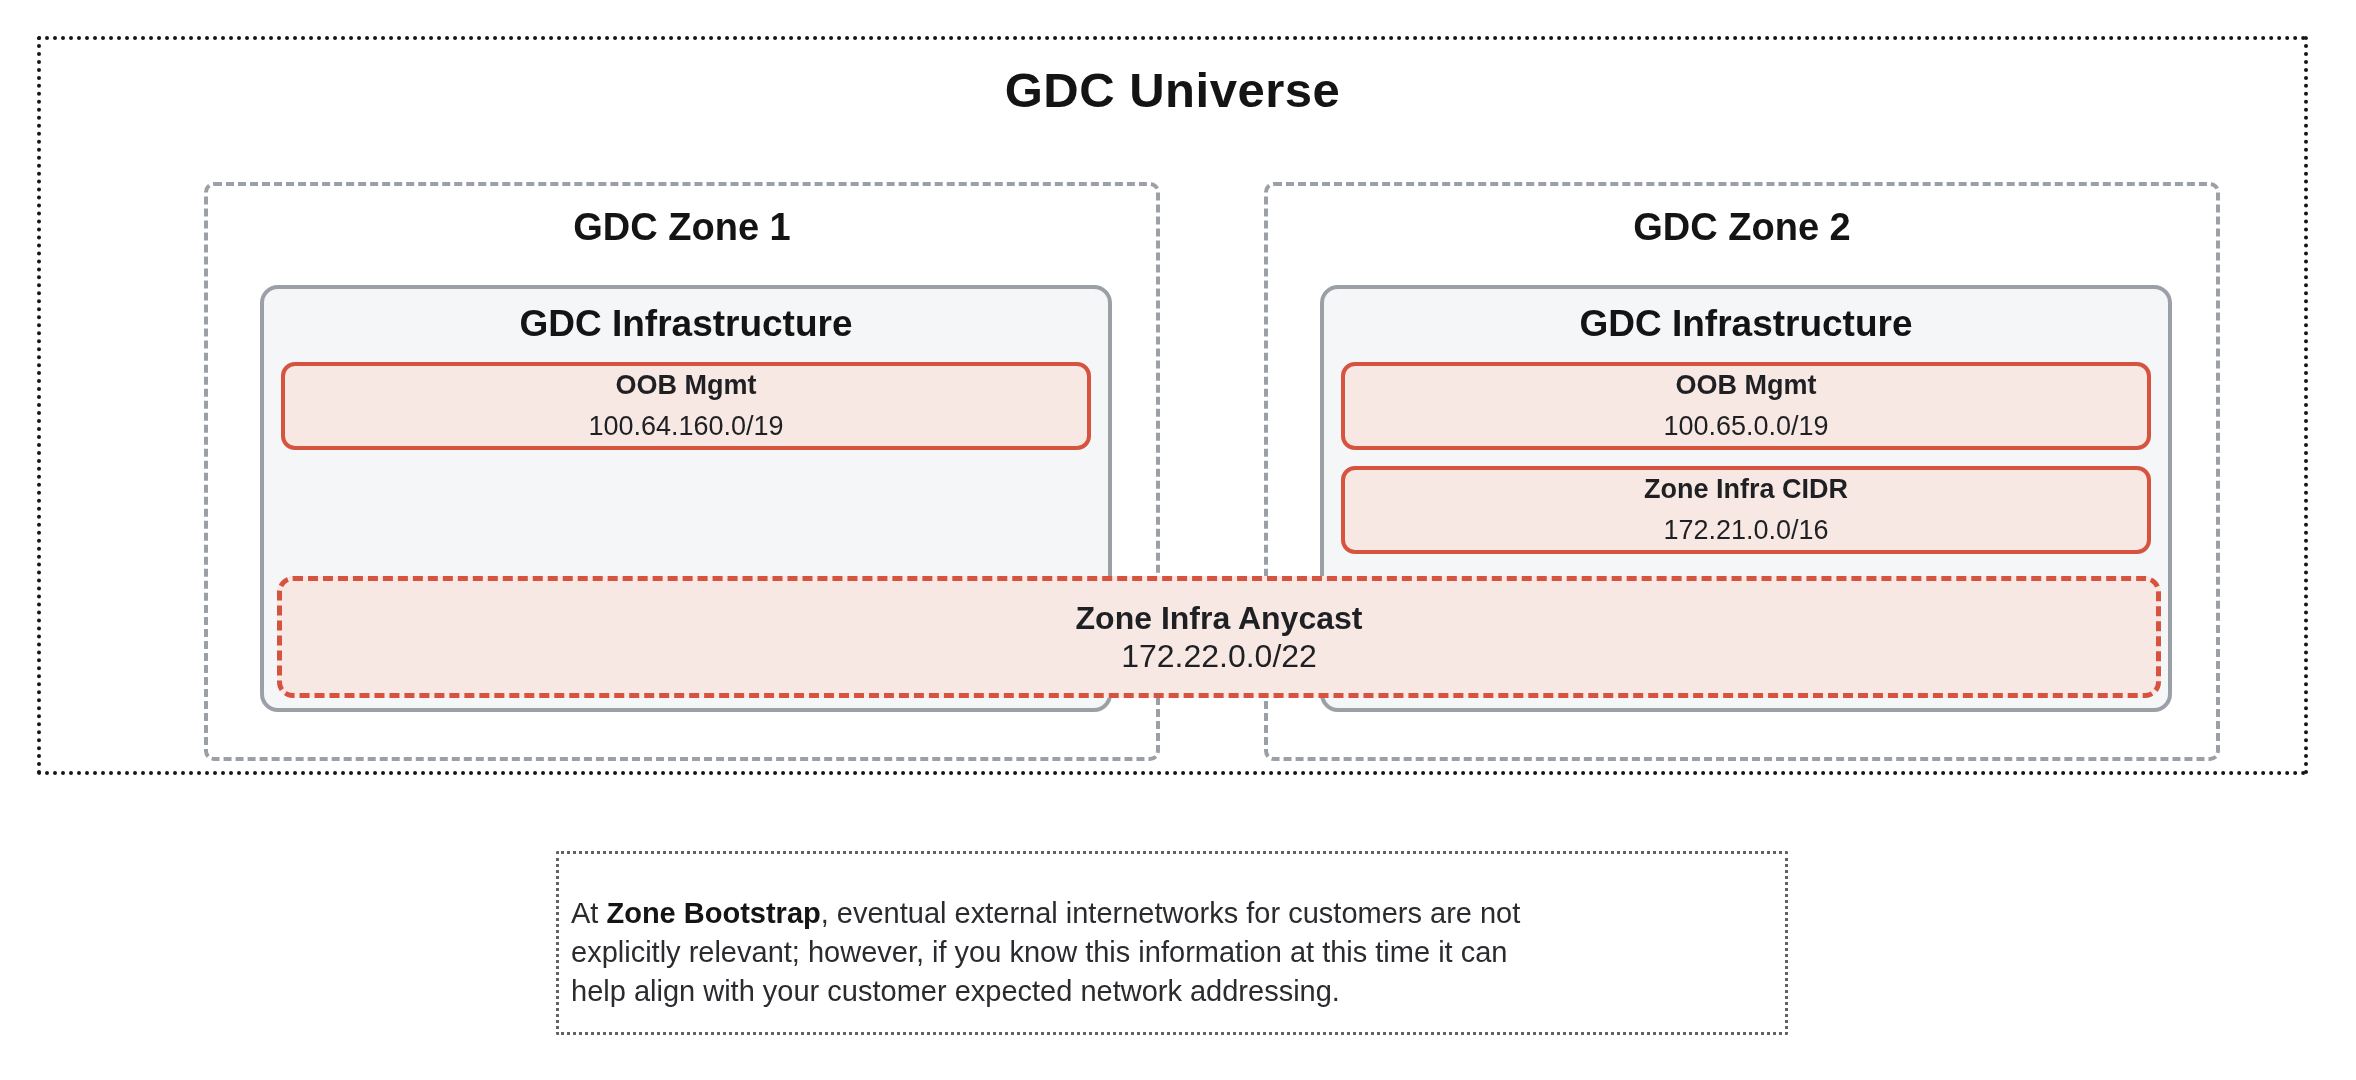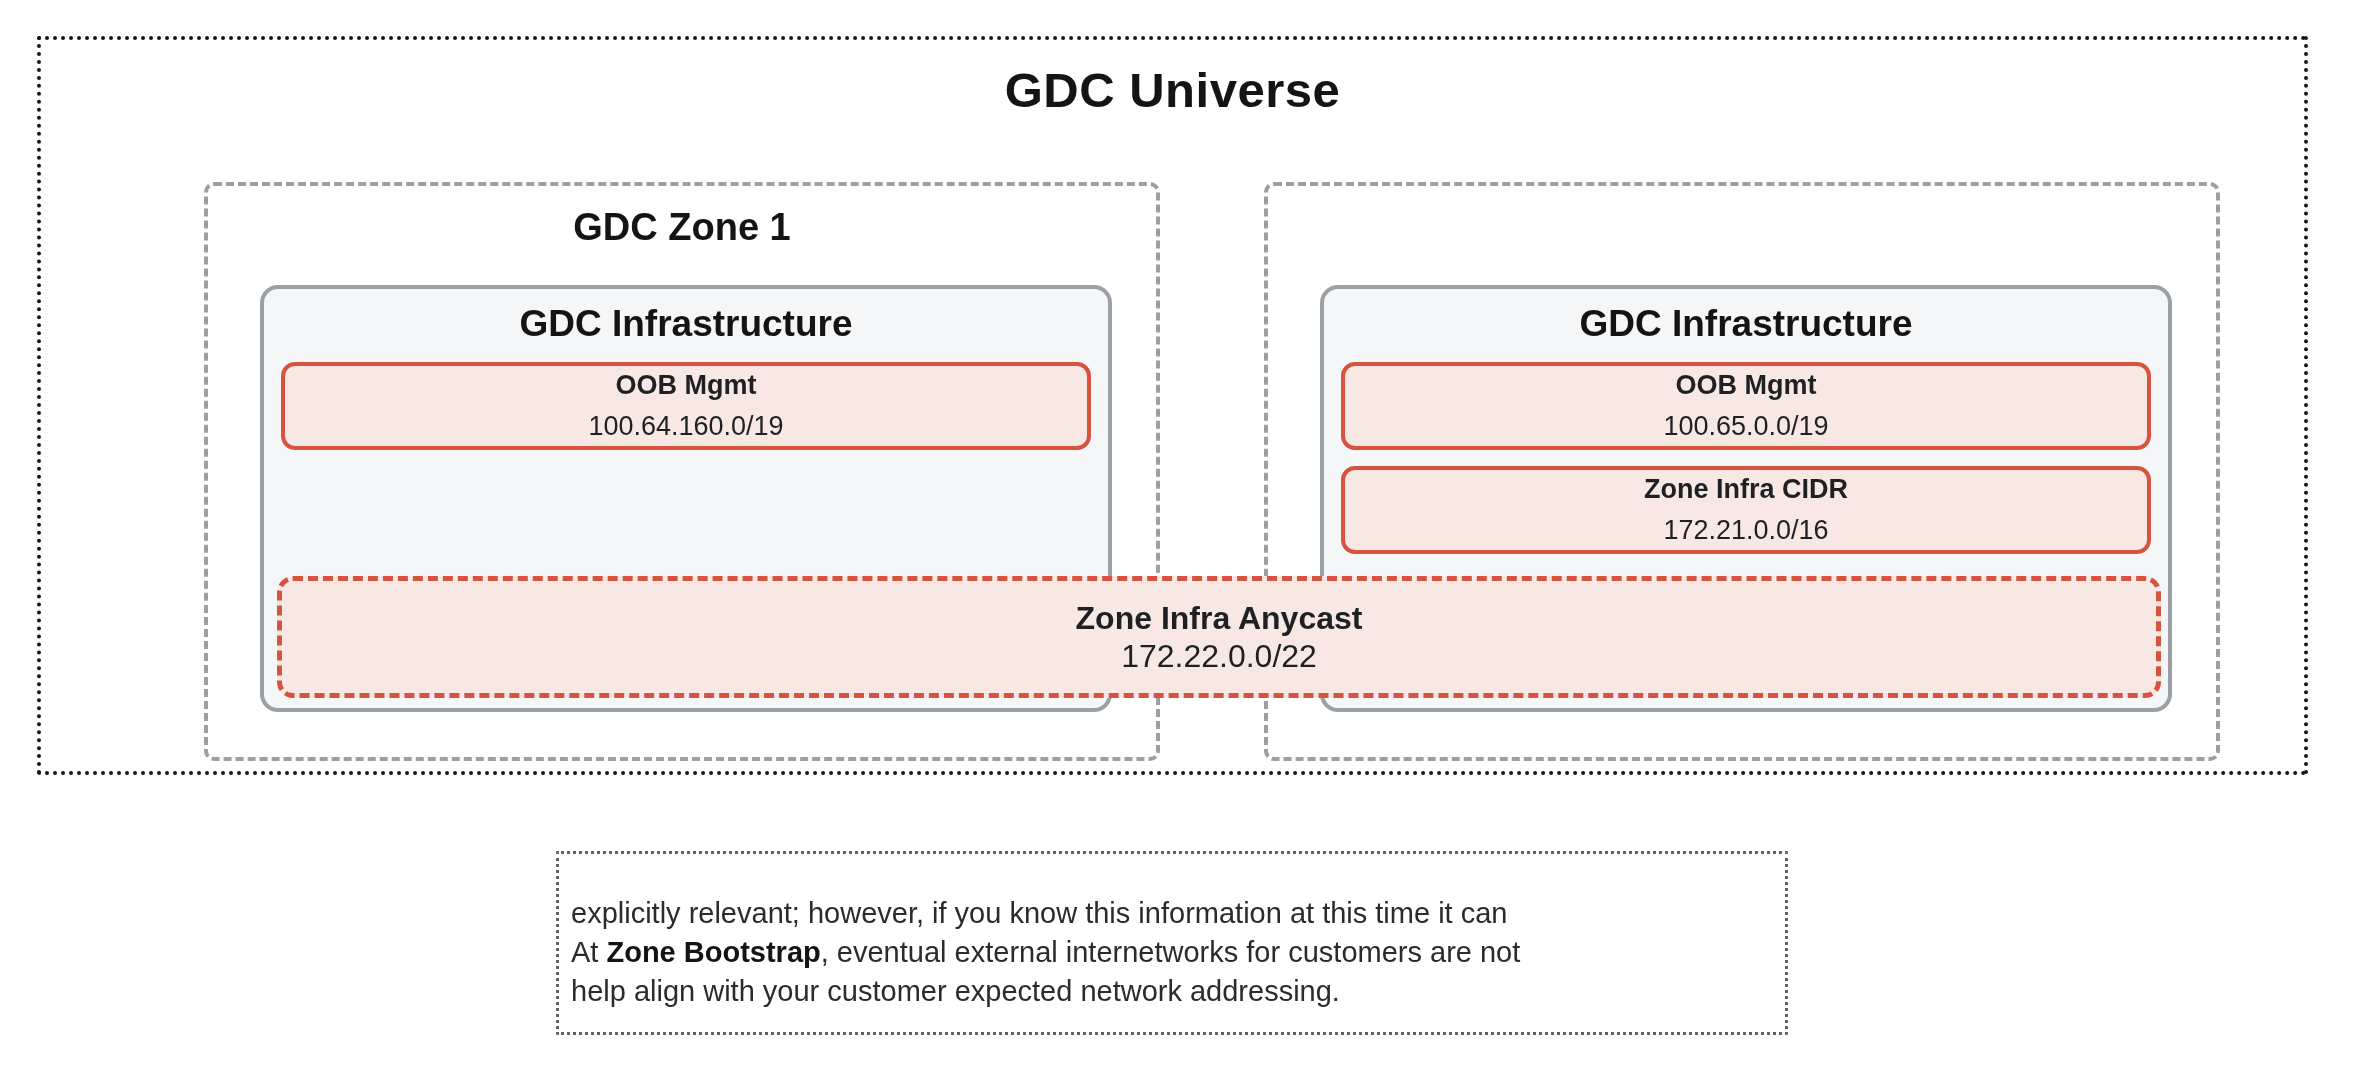--- a/index.html
+++ b/index.html
@@ -149,20 +149,21 @@
 
         <div class="redbox oob-box">
           <div class="lbl">OOB Mgmt</div>
           <div class="val">100.64.160.0/19</div>
         </div>
 
       </div>
     </div>
 
     <div class="zone zone-2">
+      <div class="zone-title">GDC Zone 2</div>
 
       <div class="infra">
         <div class="infra-title">GDC Infrastructure</div>
 
         <div class="redbox oob-box">
           <div class="lbl">OOB Mgmt</div>
           <div class="val">100.65.0.0/19</div>
         </div>
 
         <div class="redbox cidr-box">
@@ -172,20 +173,20 @@
       </div>
     </div>
 
     <div class="anycast">
       <div class="lbl">Zone Infra Anycast</div>
       <div class="val">172.22.0.0/22</div>
     </div>
   </div>
 
   <div class="note">
-    <div>explicitly relevant; however, if you know this information at this time it can</div>
     <div>
       <span>At </span><b>Zone Bootstrap</b><span>, eventual external internetworks for customers are not</span>
     </div>
+    <div>explicitly relevant; however, if you know this information at this time it can</div>
     <div>help align with your customer expected network addressing.</div>
   </div>
 
 </div>
 
 </body></html>

